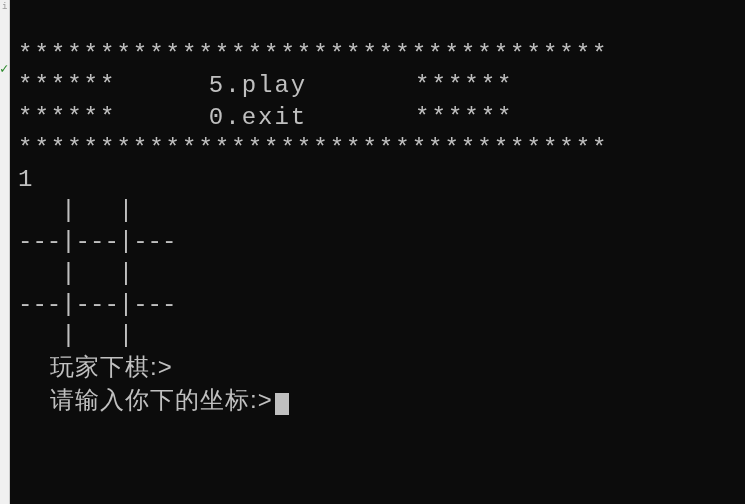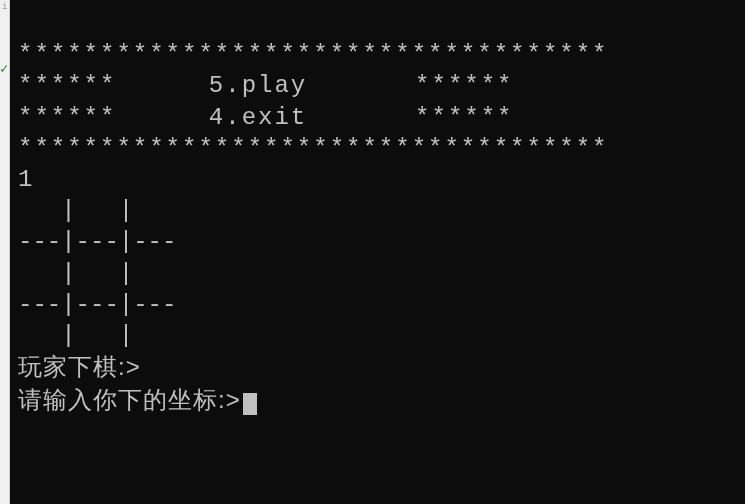--- a/index.html
+++ b/index.html
@@ -48,33 +48,33 @@
     .board-line { letter-spacing: 0px; font-size: 24px; line-height: 1.2; }
     .prompt-line { letter-spacing: 1px; }
     .cursor {
       display: inline-block;
       width: 14px;
       height: 22px;
       background: #c0c0c0;
       vertical-align: text-bottom;
       margin-left: 2px;
     }
-    .cn { font-family: 'SimSun', 'Microsoft YaHei', sans-serif; }
+    .cn { font-family: 'SimSun', 'Microsoft YaHei', sans-serif; margin-left: 32px; }
   </style>
 </head>
 <body>
 
 <div class="gutter">
   <span class="checkmark">✓</span>
 </div>
 
 <div class="terminal">
 <span class="menu-line">************************************</span>
 <span class="menu-line">******</span>      <span class="menu-line">5.play</span>       <span class="menu-line">******</span>
-<span class="menu-line">******</span>      <span class="menu-line">4.exit</span>       <span class="menu-line">******</span>
+<span class="menu-line">******</span>      <span class="menu-line">0.exit</span>       <span class="menu-line">******</span>
 <span class="menu-line">************************************</span>
 <span class="input-val">1</span>
 <span class="board-line">   |   |   </span>
 <span class="board-line">---|---|---</span>
 <span class="board-line">   |   |   </span>
 <span class="board-line">---|---|---</span>
 <span class="board-line">   |   |   </span>
 <span class="prompt-line cn">玩家下棋:&gt;</span>
 <span class="prompt-line cn">请输入你下的坐标:&gt;</span><span class="cursor"></span>
 </div>

